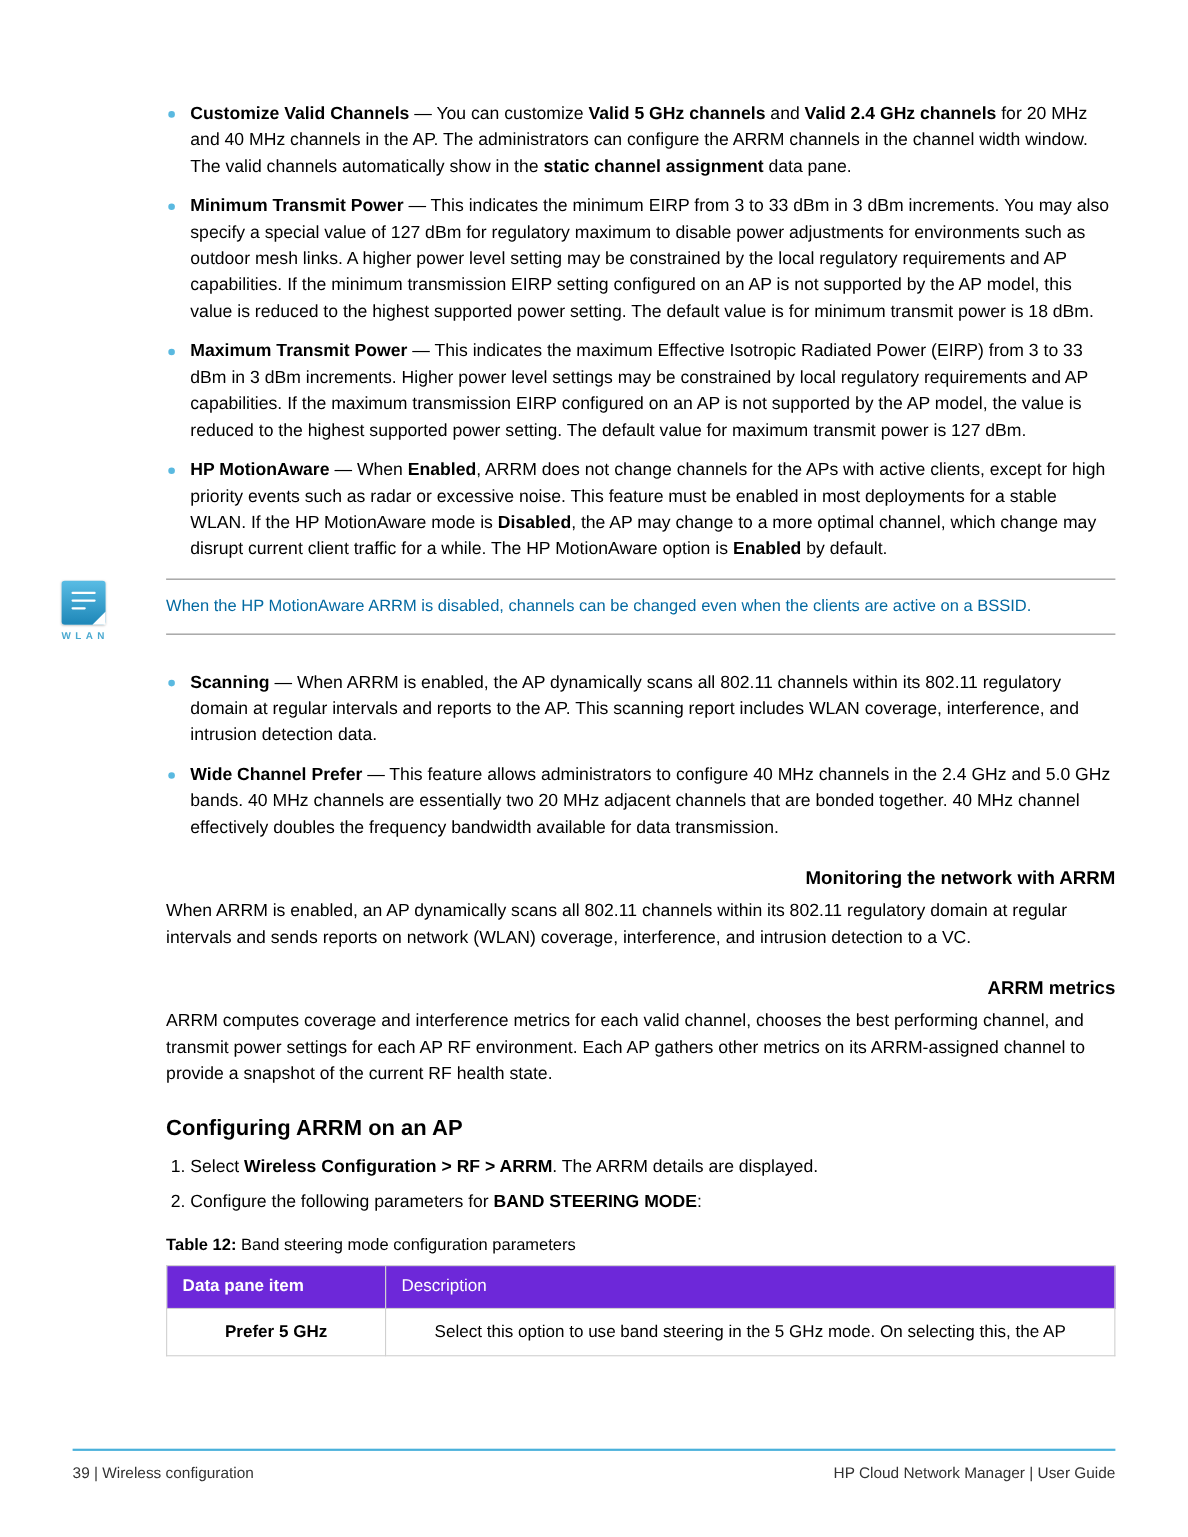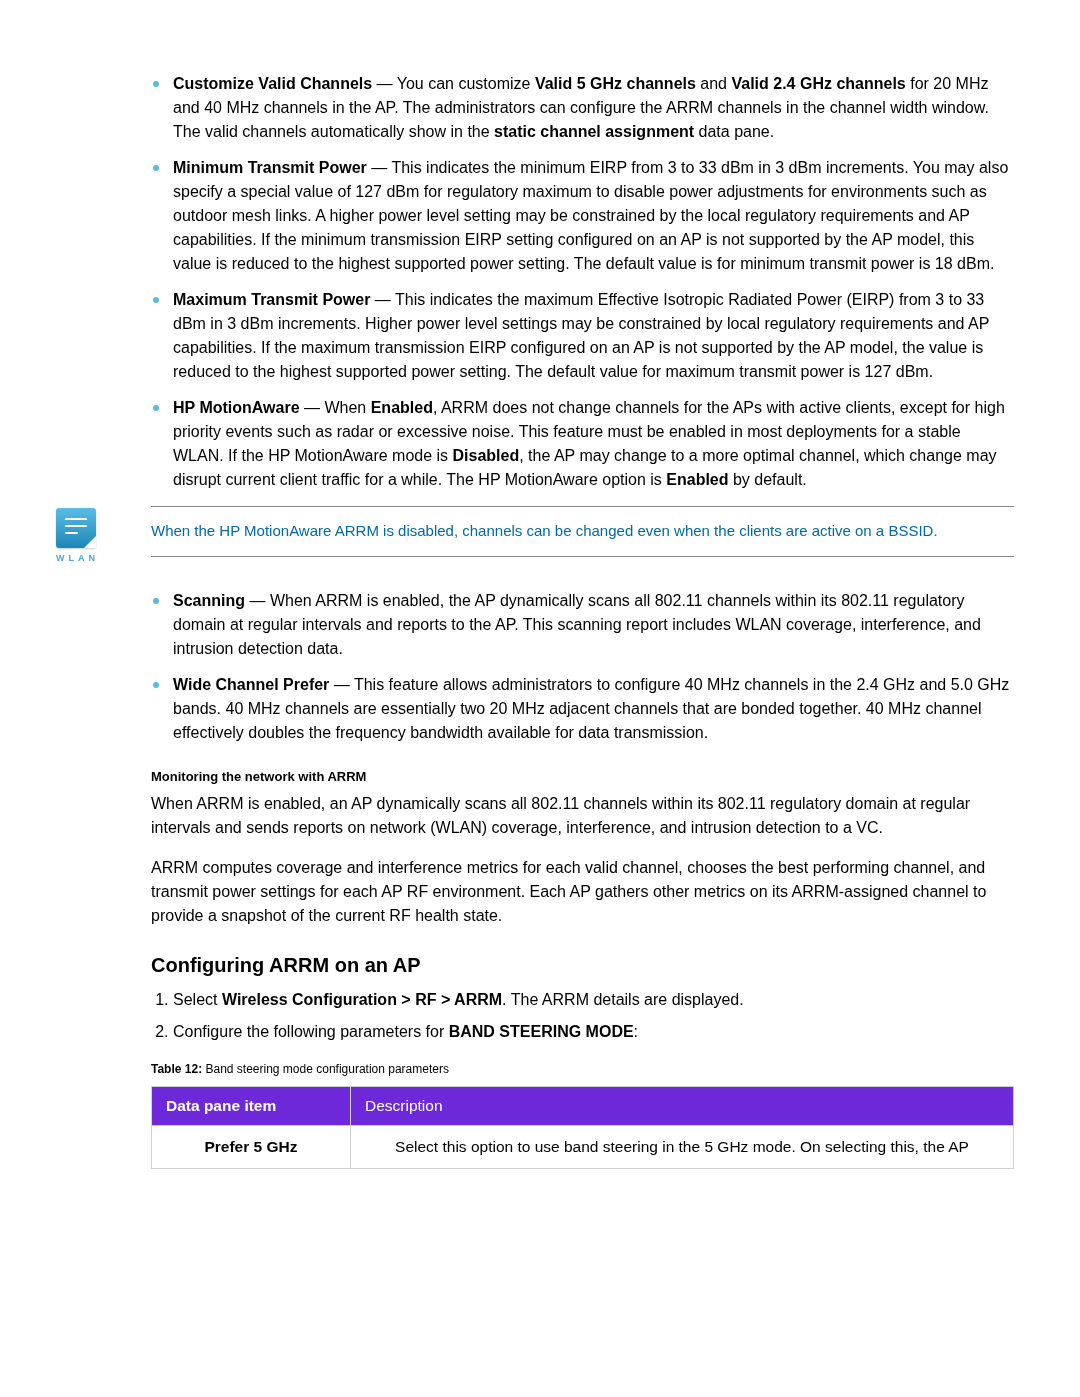--- a/index.html
+++ b/index.html
@@ -7,21 +7,21 @@
     margin: 0;
     padding: 0;
     font-family: Arial, Helvetica, sans-serif;
     color: #000;
     background: #fff;
   }
   .page {
     width: 1080px;
     min-height: 1397px;
     box-sizing: border-box;
-    padding: 72px 66px 0 66px;
+    padding: 92px 66px 0 66px;
     position: relative;
     margin: 0 auto;
   }
   .content {
     margin-left: 85px; 
   }
   ul.bullets {
     list-style: none;
     padding-left: 0;
     margin: 0 0 14px 0;
@@ -94,23 +94,24 @@
   .note-body {
     flex: 1;
     border-top: 1px solid #888;
     border-bottom: 1px solid #888;
     padding: 13px 0;
     font-size: 15px;
     color: #0369a1;
     line-height: 1.5;
   }
   h4.sec {
-    font-size: 13px;
+    font-size: 17px;
     font-weight: 700;
     margin: 24px 0 8px 0;
+    text-align: right;
   }
   p.body-p {
     font-size: 16px;
     line-height: 1.5;
     margin: 0 0 16px 0;
   }
   h3.sec-big {
     font-size: 20px;
     font-weight: 700;
     margin: 26px 0 10px 0;
@@ -118,21 +119,21 @@
   ol.steps {
     padding-left: 22px;
     margin: 0 0 18px 0;
   }
   ol.steps li {
     font-size: 16px;
     line-height: 1.6;
     margin: 0 0 6px 0;
   }
   .tbl-caption {
-    font-size: 12px;
+    font-size: 15px;
     margin: 14px 0 10px 0;
   }
   table.cfg {
     width: 100%;
     border-collapse: collapse;
     font-size: 15.5px;
   }
   table.cfg th {
     background: #6d28d9;
     color: #fff;
@@ -194,20 +195,21 @@
     </div>
 
     <ul class="bullets" id="bullets-after">
         <li><span class="bold">Scanning</span> — When ARRM is enabled, the AP dynamically scans all 802.11 channels within its 802.11 regulatory domain at regular intervals and reports to the AP. This scanning report includes WLAN coverage, interference, and intrusion detection data.</li>
         <li><span class="bold">Wide Channel Prefer</span> — This feature allows administrators to configure 40 MHz channels in the 2.4 GHz and 5.0 GHz bands. 40 MHz channels are essentially two 20 MHz adjacent channels that are bonded together. 40 MHz channel effectively doubles the frequency bandwidth available for data transmission.</li>
       </ul>
 
     <h4 class="sec">Monitoring the network with ARRM</h4>
     <p class="body-p">When ARRM is enabled, an AP dynamically scans all 802.11 channels within its 802.11 regulatory domain at regular intervals and sends reports on network (WLAN) coverage, interference, and intrusion detection to a VC.</p>
 
+    <h4 class="sec">ARRM metrics</h4>
     <p class="body-p">ARRM computes coverage and interference metrics for each valid channel, chooses the best performing channel, and transmit power settings for each AP RF environment. Each AP gathers other metrics on its ARRM-assigned channel to provide a snapshot of the current RF health state.</p>
 
     <h3 class="sec-big">Configuring ARRM on an AP</h3>
     <ol class="steps" id="steps">
         <li>Select <b>Wireless Configuration &gt; RF &gt; ARRM</b>. The ARRM details are displayed.</li>
         <li>Configure the following parameters for <b>BAND STEERING MODE</b>:</li>
       </ol>
 
     <p class="tbl-caption">
       <span class="bold">Table 12:</span><span> Band steering mode configuration parameters</span>
@@ -223,13 +225,20 @@
       <tbody id="tbl-body">
           <tr>
             <td>Prefer 5 GHz</td>
             <td style="font-weight:400">Select this option to use band steering in the 5 GHz mode. On selecting this, the AP</td>
           </tr>
         </tbody>
     </table>
 
   </div>
 
+  <div class="footer">
+    <div class="footer-line"></div>
+    <div class="footer-inner">
+      <span>39 | Wireless configuration</span>
+      <span>HP Cloud Network Manager | User Guide</span>
+    </div>
+  </div>
 </div>
 
 </body></html>

